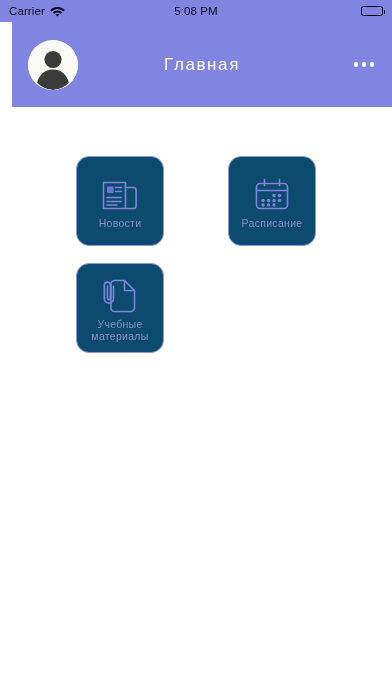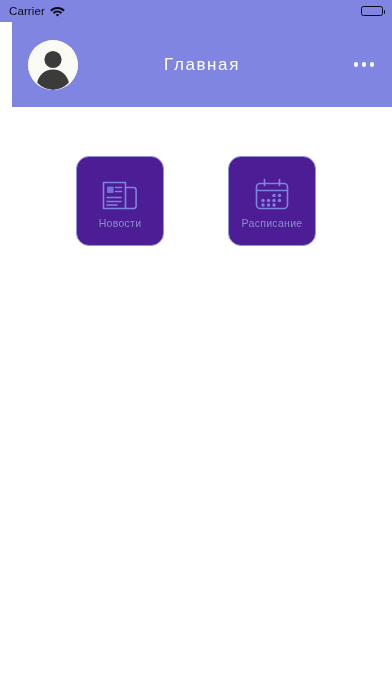--- a/index.html
+++ b/index.html
@@ -133,21 +133,21 @@
     display: grid;
     grid-template-columns: 88px 88px;
     justify-content: space-between;
     row-gap: 17px;
   }
   .tile {
     width: 88px;
     height: 90px;
     border: 1.3px solid #9093DE;
     border-radius: 13px;
-    background: #4c1d95;
+    background: #0c4a6e;
     display: flex;
     flex-direction: column;
     align-items: center;
     justify-content: center;
     box-sizing: border-box;
     cursor: pointer;
   }
   .tile-icon {
     height: 42px;
     display: flex;
@@ -172,20 +172,21 @@
   <div class="status-left">
     <span class="status-carrier">Carrier</span>
     <span>
       <svg class="wifi-icon" width="15" height="11" viewBox="0 0 15 11">
         <path d="M7.5 1.1C4.6 1.1 2.1 2.2 0.2 4.0L1.6 5.4C3.2 3.9 5.2 3.0 7.5 3.0C9.8 3.0 11.8 3.9 13.4 5.4L14.8 4.0C12.9 2.2 10.4 1.1 7.5 1.1Z" fill="#0a0a16"></path>
         <path d="M7.5 4.6C5.7 4.6 4.1 5.3 2.9 6.5L4.3 7.9C5.1 7.1 6.2 6.6 7.5 6.6C8.8 6.6 9.9 7.1 10.7 7.9L12.1 6.5C10.9 5.3 9.3 4.6 7.5 4.6Z" fill="#0a0a16"></path>
         <path d="M7.5 8.0C6.8 8.0 6.2 8.3 5.7 8.8L7.5 10.5L9.3 8.8C8.8 8.3 8.2 8.0 7.5 8.0Z" fill="#0a0a16"></path>
       </svg>
     </span>
   </div>
+  <span class="status-time">5:08 PM</span>
   <div class="status-right">
     <span class="battery">
       <span class="battery-fill"></span>
     </span>
   </div>
 </div>
 
 <div class="app-header">
   <span class="avatar">
     <svg width="50" height="50" viewBox="0 0 50 50">
@@ -238,15 +239,28 @@
             <circle cx="10" cy="28" r="1.75"></circle>
             <circle cx="15.5" cy="28" r="1.75"></circle>
             <circle cx="21" cy="28" r="1.75"></circle>
           </g>
         </svg>
       </div>
       <div class="tile-label">Расписание</div>
     </div>
 
 
+    <div class="tile">
+      <div class="tile-icon">
+        <svg width="36" height="38" viewBox="0 0 36 38">
+          <g fill="none" stroke="#8084DC" stroke-width="1.6" stroke-linecap="round" stroke-linejoin="round">
+            <path d="M12.5 3.5h10l10 10v17.4a3.6 3.6 0 0 1-3.6 3.6H12.5a3.6 3.6 0 0 1-3.6-3.6V7.1a3.6 3.6 0 0 1 3.6-3.6Z"></path>
+            <path d="M22.5 3.5v10h10"></path>
+            <path d="M11.5 9.2v12.3a4.6 4.6 0 0 1-9.2 0V8.2a3.1 3.1 0 0 1 6.2 0v12.9a1.55 1.55 0 0 1-3.1 0V9.4"></path>
+          </g>
+        </svg>
+      </div>
+      <div class="tile-label">Учебные
+материалы</div>
+    </div>
 
   </div>
 </div>
 
 </body></html>

